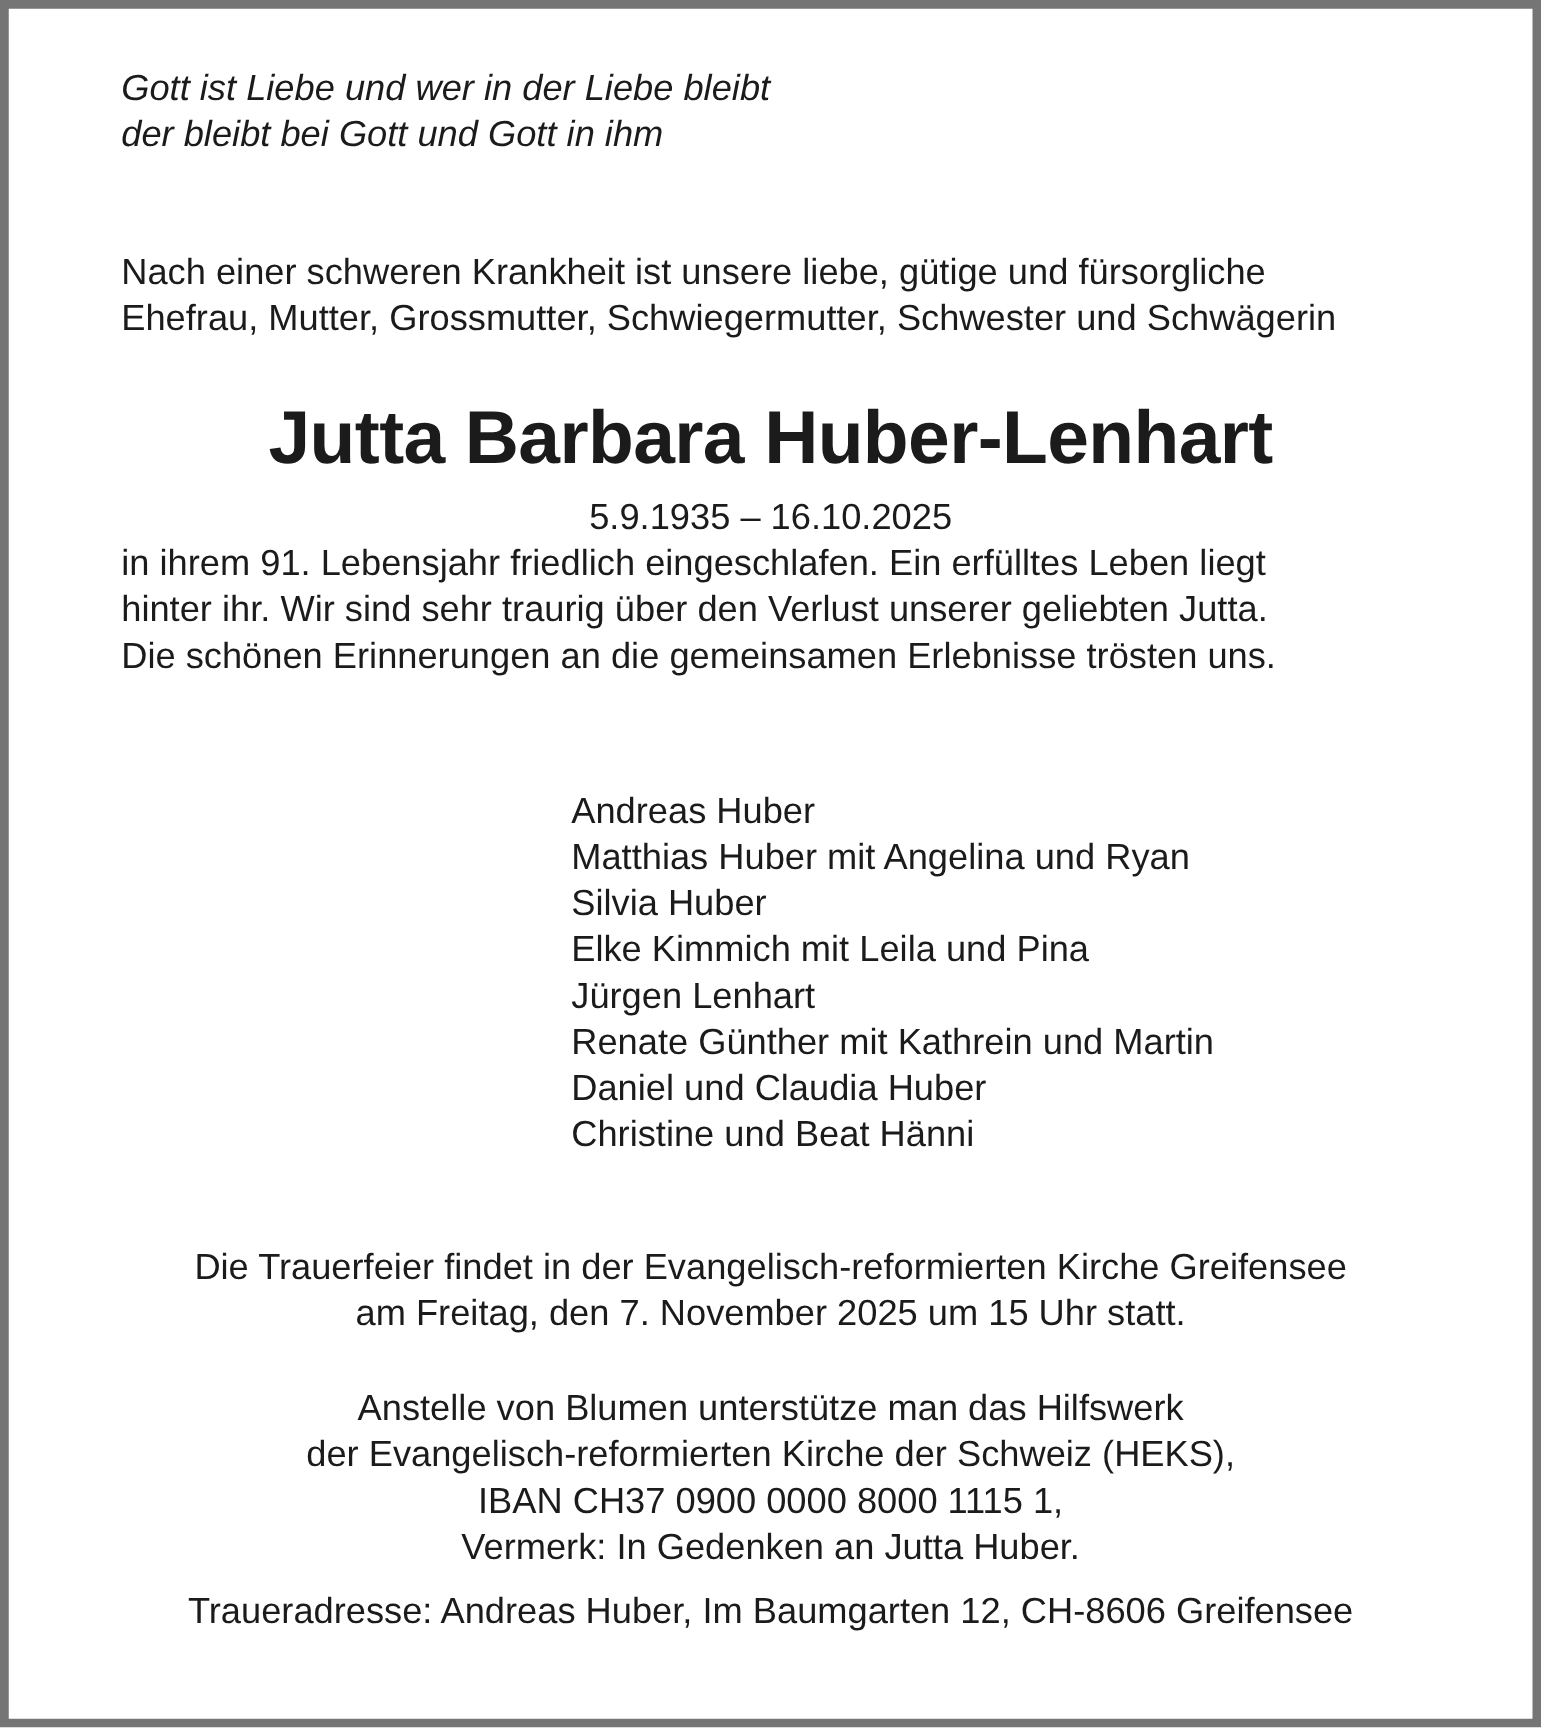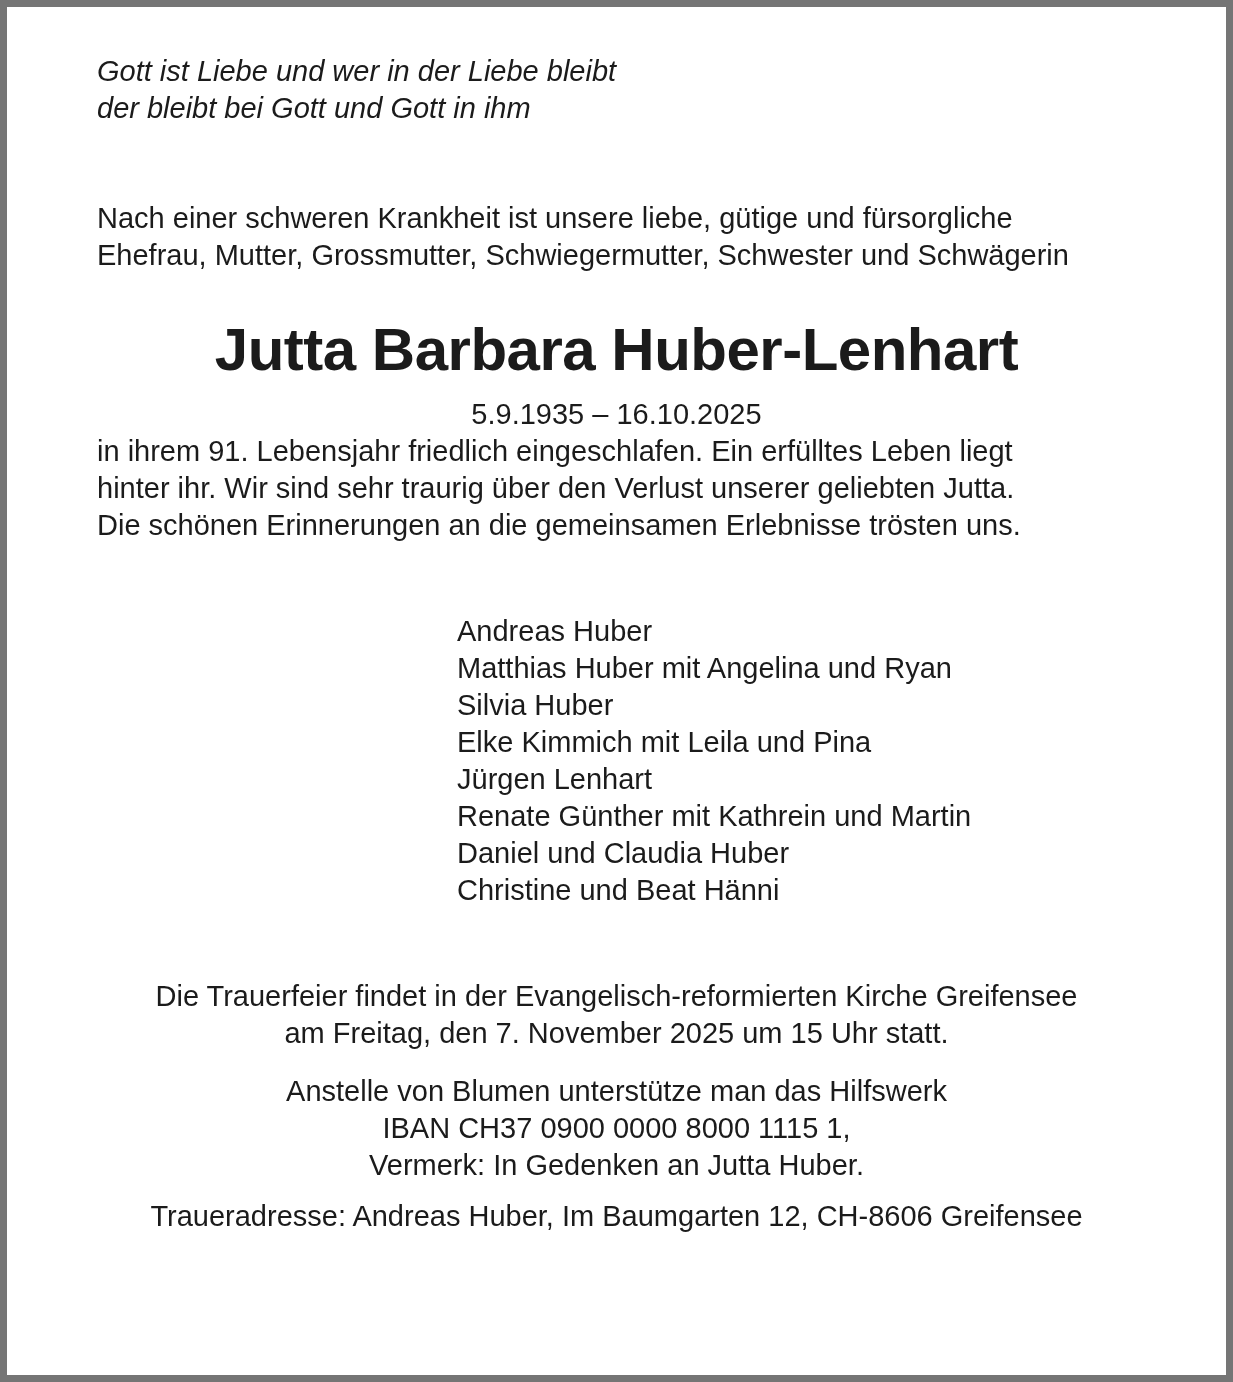--- a/index.html
+++ b/index.html
@@ -50,29 +50,29 @@
   }
   .dates {
     margin-top: 12px;
     font-size: 29px;
     line-height: 37px;
     text-align: center;
   }
   .obituary {
   }
   .mourners {
-    margin-top: 69px;
+    margin-top: 87px;
     margin-left: 360px;
   }
   .service {
     margin-top: 69px;
     text-align: center;
   }
   .donation {
-    margin-top: 21px;
+    margin-top: 39px;
     text-align: center;
   }
   .address {
     margin-top: 14px;
     text-align: center;
   }
 </style>
 </head>
 <body>
 
@@ -110,20 +110,21 @@
         <div class="line">Christine und Beat Hänni</div>
       </div>
 
     <div class="service">
         <div class="line">Die Trauerfeier findet in der Evangelisch-reformierten Kirche Greifensee</div>
         <div class="line">am Freitag, den 7. November 2025 um 15 Uhr statt.</div>
       </div>
 
     <div class="donation">
         <div class="line">Anstelle von Blumen unterstütze man das Hilfswerk</div>
+        <div class="line">der Evangelisch-reformierten Kirche der Schweiz (HEKS),</div>
         <div class="line">IBAN CH37 0900 0000 8000 1115 1,</div>
         <div class="line">Vermerk: In Gedenken an Jutta Huber.</div>
       </div>
 
     <div class="address">
       <div class="line">Traueradresse: Andreas Huber, Im Baumgarten 12, CH-8606 Greifensee</div>
     </div>
 
   </div>
 </div>

